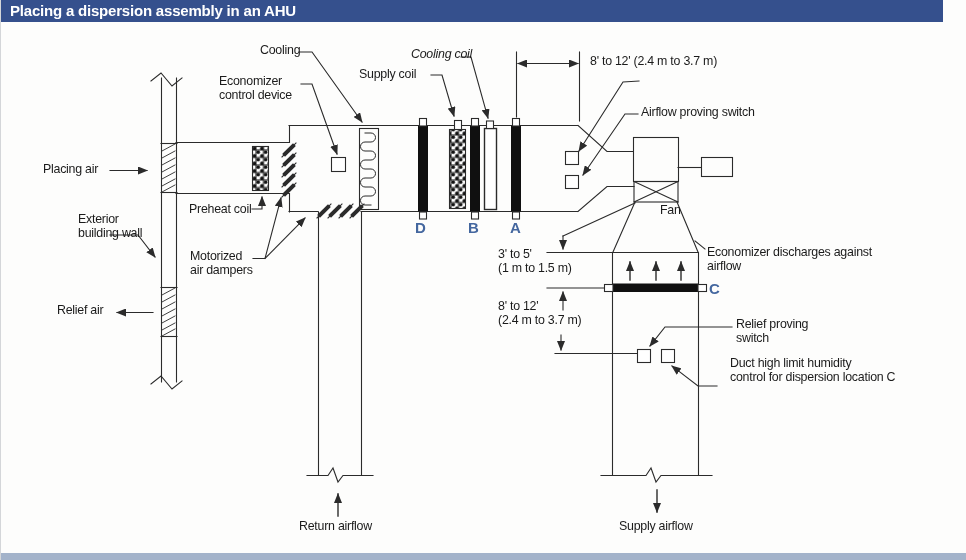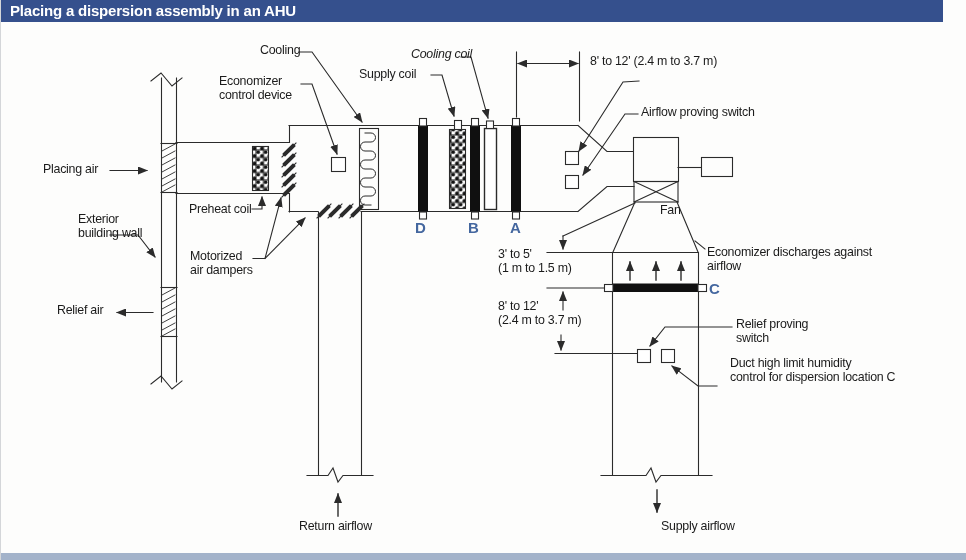--- a/index.html
+++ b/index.html
@@ -227,21 +227,21 @@
 (1 m to 1.5 m)</div>
   <div class="lbl" style="left:706px;top:246px;">Economizer discharges against
 airflow</div>
   <div class="lbl" style="left:497px;top:300px;">8' to 12'
 (2.4 m to 3.7 m)</div>
   <div class="lbl" style="left:735px;top:318px;">Relief proving
 switch</div>
   <div class="lbl" style="left:717px;top:357px;margin-left:12px;">Duct high limit humidity
 control for dispersion location C</div>
   <div class="lbl" style="left:298px;top:520px;">Return airflow</div>
-  <div class="lbl" style="left:618px;top:520px;margin-left:42px;">Supply airflow</div>
+  <div class="lbl" style="left:618px;top:520px;">Supply airflow</div>
 
   <div class="loc" style="left:414px;top:219px;">D</div>
   <div class="loc" style="left:467px;top:219px;">B</div>
   <div class="loc" style="left:509px;top:219px;">A</div>
   <div class="loc" style="left:708px;top:280px;">C</div>
 
   <div class="footerbar"></div>
 </div>
 
 </body></html>

